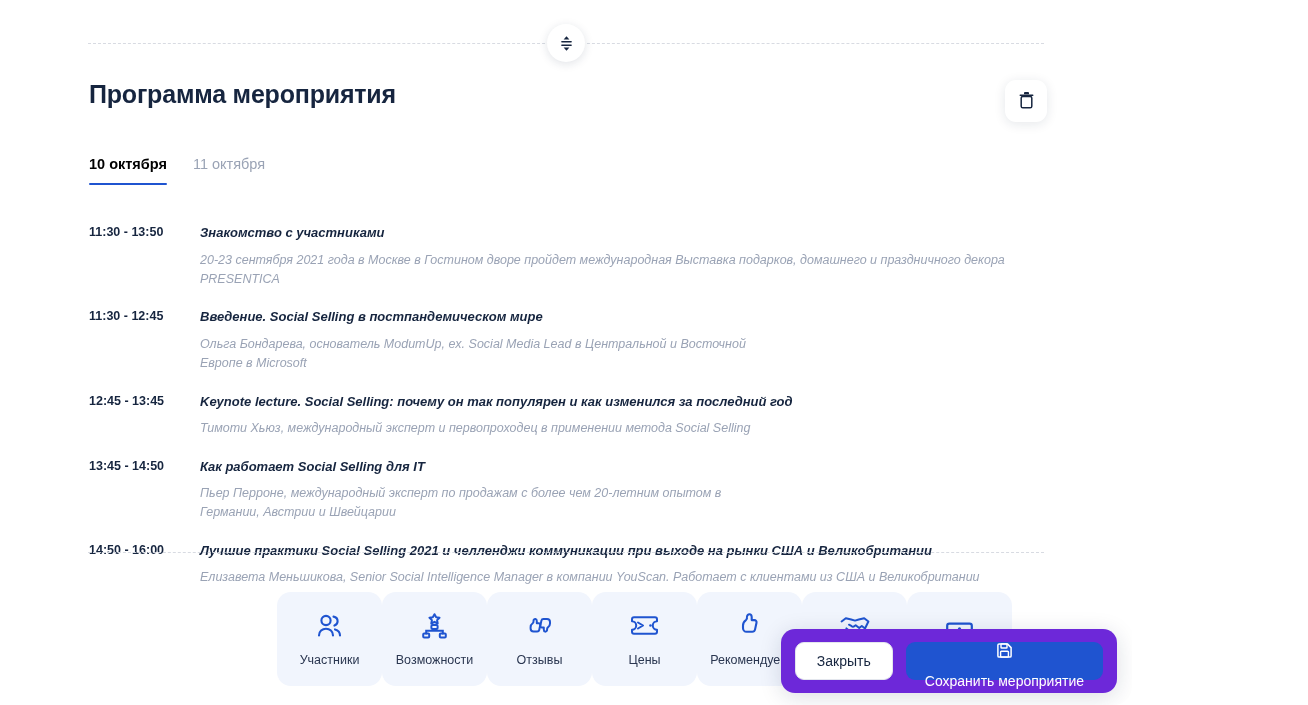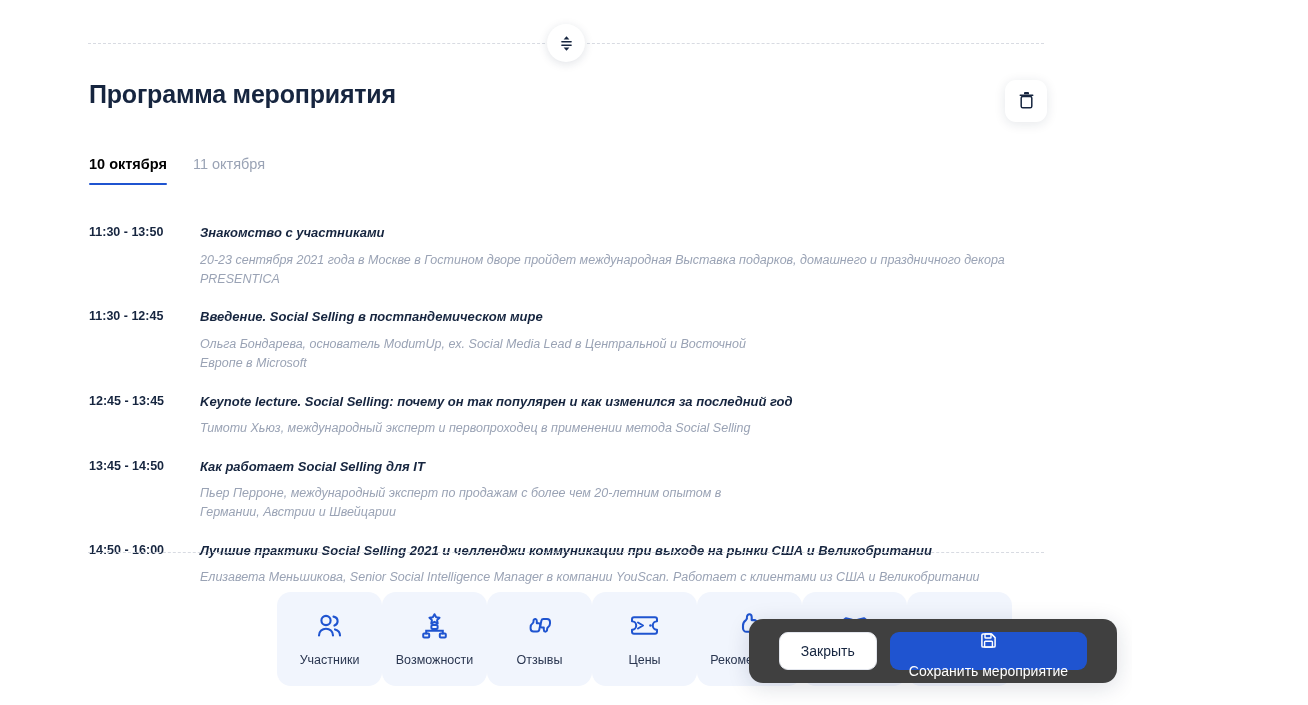--- a/index.html
+++ b/index.html
@@ -180,25 +180,25 @@
   .section-card .label {
     font-size: 12.5px;
     color: #2a3650;
     white-space: nowrap;
   }
 
   
   .action-bar {
     position: absolute;
     right: 15px;
-    bottom: 22px;
-    background: #404040;
+    bottom: 12px;
+    background: #6d28d9;
     border-radius: 14px;
     box-shadow: 0 4px 22px rgba(21,36,66,0.15);
-    padding: 13px 30px;
+    padding: 13px 14px;
     display: flex;
     align-items: center;
     gap: 13px;
   }
   .btn-close {
     height: 38px;
     padding: 0 21px;
     border-radius: 9px;
     background: #ffffff;
     border: 1px solid #e3e6ed;

